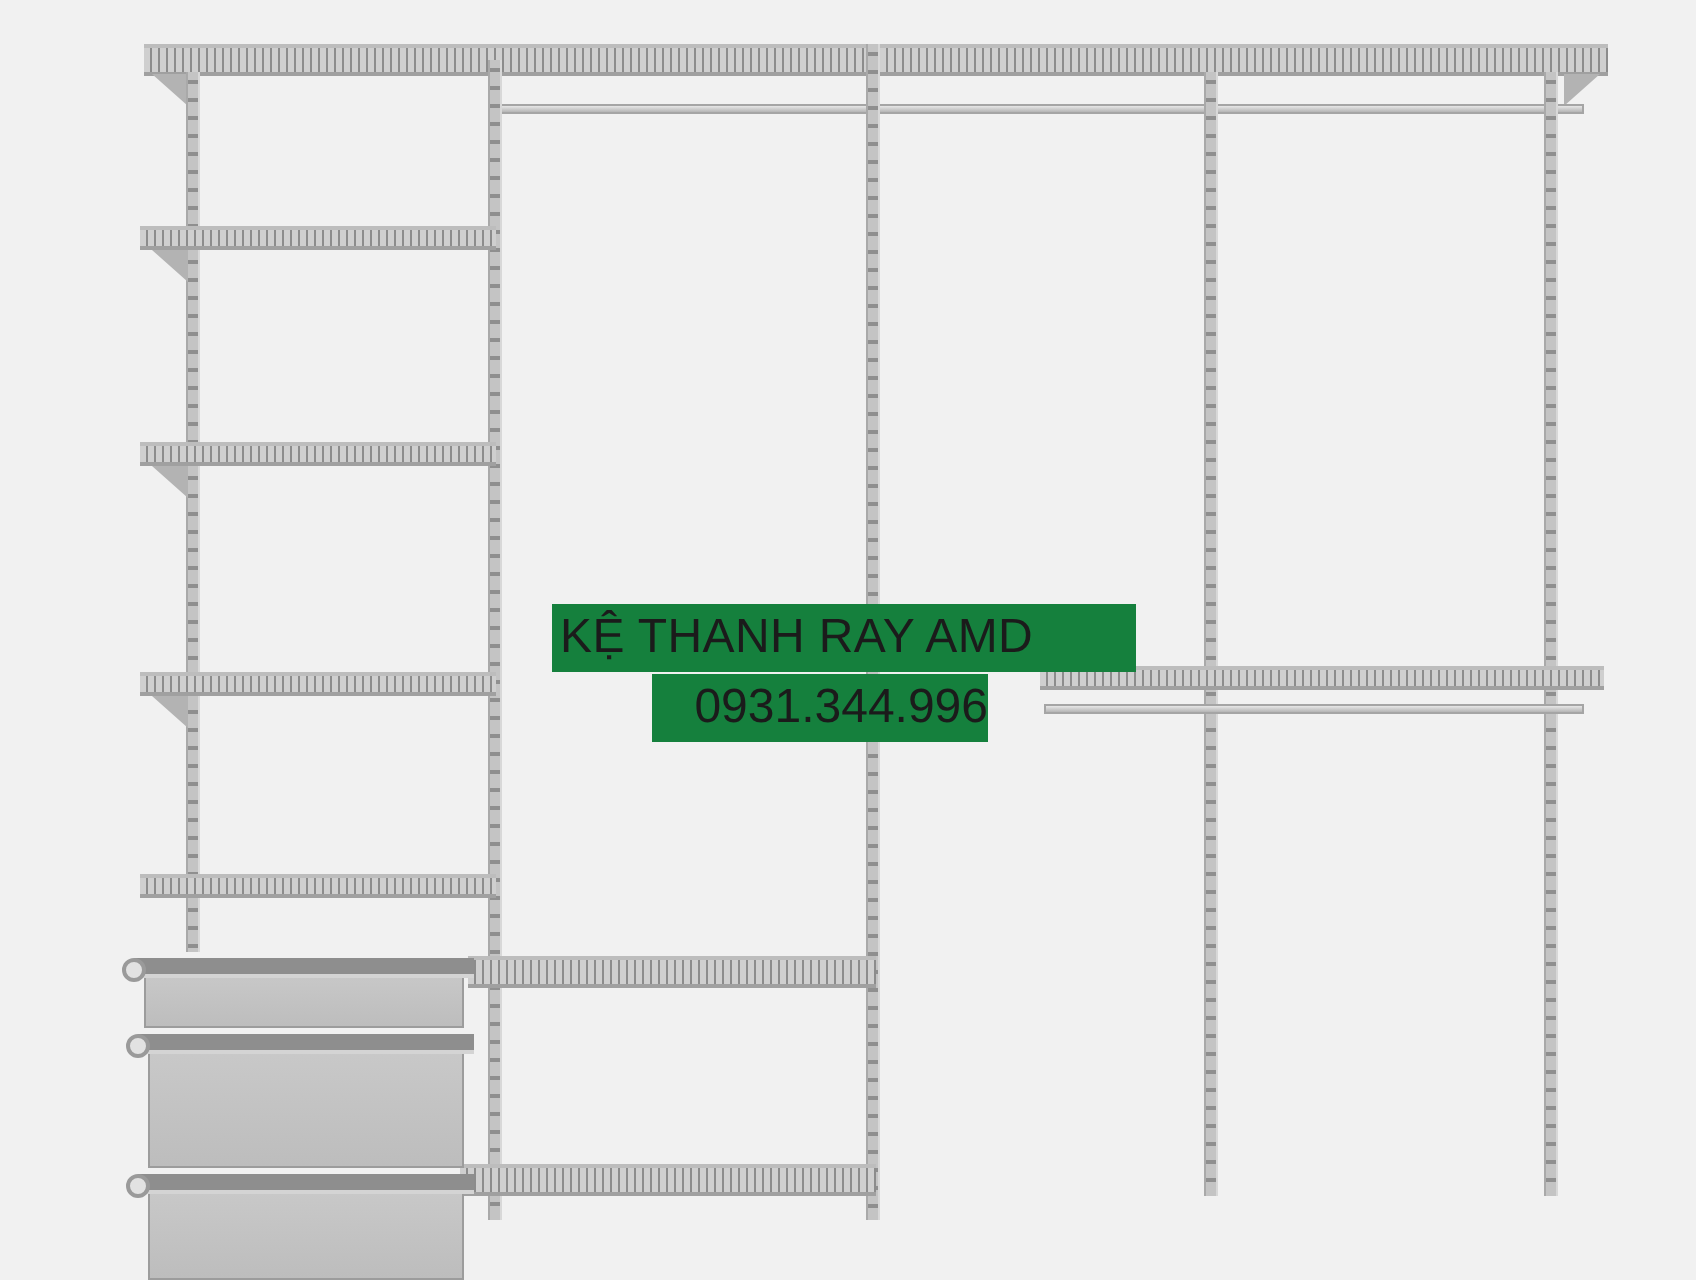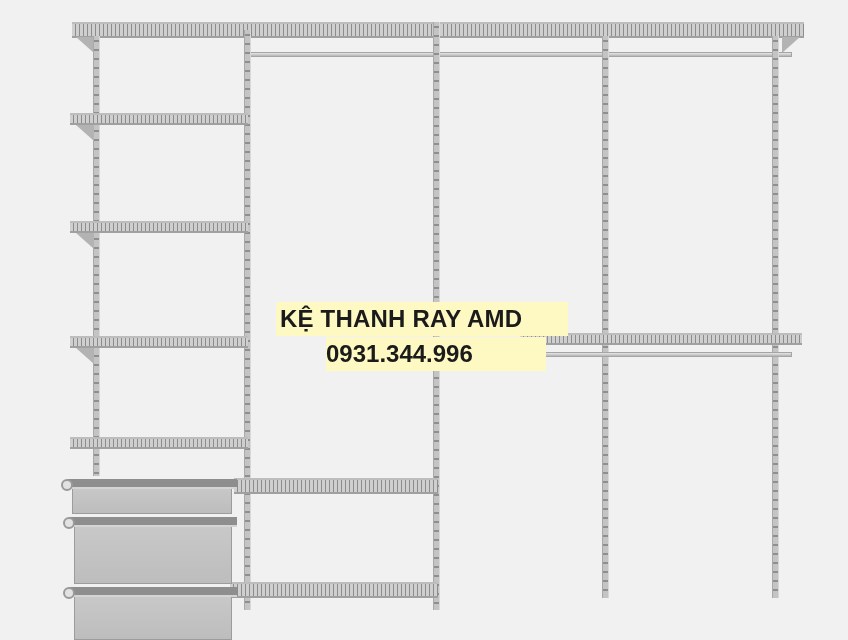--- a/index.html
+++ b/index.html
@@ -6,23 +6,23 @@
     body { width: 848px; height: 640px; background: #f1f1f1; position: relative; overflow: hidden; font-family: "Liberation Sans", sans-serif; }
     .rail { position: absolute; width: 7px; background: repeating-linear-gradient(to bottom, #c4c4c4 0 4px, #8f8f8f 4px 6px, #c4c4c4 6px 9px); border-left: 1px solid #a9a9a9; border-right: 1px solid #d8d8d8; box-sizing: border-box; }
     .shelf { position: absolute; height: 12px; background: repeating-linear-gradient(to right, #cfcfcf 0 3px, #8c8c8c 3px 4px); border-top: 2px solid #bdbdbd; border-bottom: 2px solid #a0a0a0; box-sizing: border-box; }
     .shelf-thick { height: 16px; }
     .bracket { position: absolute; width: 0; height: 0; border-top: 16px solid #b3b3b3; border-left: 18px solid transparent; }
     .bracket.r { border-left: none; border-right: 18px solid transparent; }
     .rod { position: absolute; height: 5px; background: linear-gradient(#e6e6e6, #b5b5b5); border: 1px solid #a5a5a5; box-sizing: border-box; }
     .bin { position: absolute; background: linear-gradient(#c9c9c9, #bdbdbd); border: 1px solid #9c9c9c; box-sizing: border-box; }
     .bin-lip { position: absolute; left: -6px; right: -6px; top: -6px; height: 8px; background: #8e8e8e; border-bottom: 2px solid #d4d4d4; }
     .bin-handle { position: absolute; left: -12px; top: -6px; width: 8px; height: 8px; border: 2px solid #9a9a9a; border-radius: 50%; background: #e2e2e2; }
-    .label-box { position: absolute; background: #fef9c3; color: #1b1b1b; font-weight: 700; white-space: nowrap; }
+    .label-box { position: absolute; background: #15803d; color: #1b1b1b; font-weight: 400; white-space: nowrap; }
     .label-1 { left: 276px; top: 302px; width: 292px; height: 34px; font-size: 24px; line-height: 34px; padding-left: 4px; box-sizing: border-box; letter-spacing: 0.2px; }
-    .label-2 { left: 326px; top: 337px; width: 220px; height: 34px; font-size: 24px; line-height: 34px; text-align: left; }
+    .label-2 { left: 326px; top: 337px; width: 168px; height: 34px; font-size: 24px; line-height: 34px; text-align: right; }
   </style>
 </head>
 <body>
 
 <div>
 
   <div class="shelf shelf-thick" style="left:72px; top:22px; width:732px;"></div>
   <div class="bracket" style="left:76px; top:37px;"></div>
   <div class="bracket r" style="left:782px; top:37px;"></div>
   <div class="rod" style="left:246px; top:52px; width:546px;"></div>

